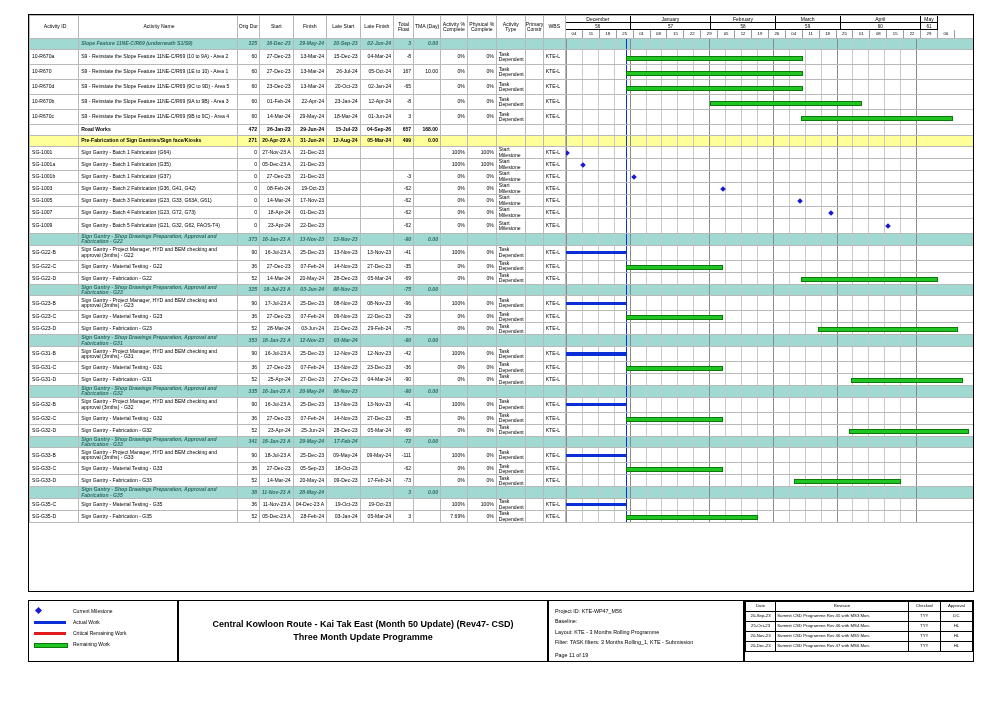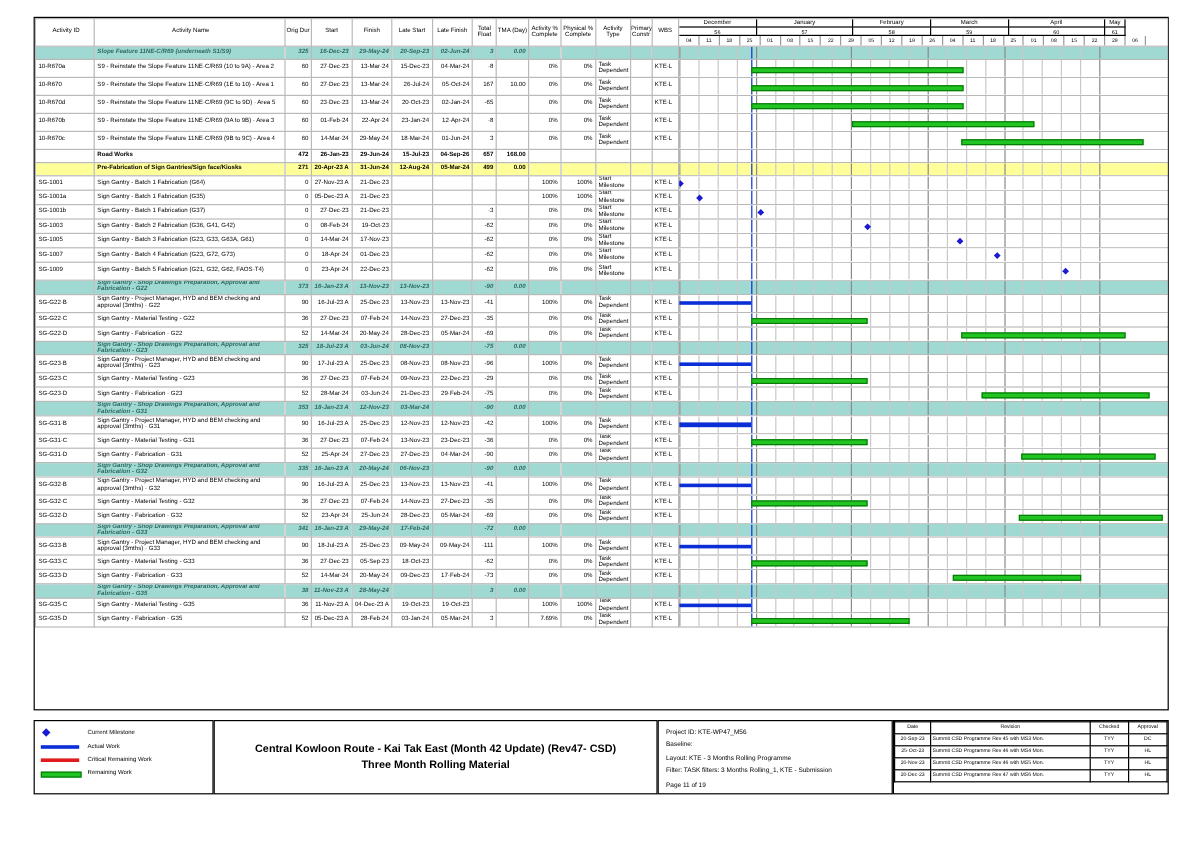--- a/index.html
+++ b/index.html
@@ -1859,22 +1859,22 @@
     </div>
     <div class="lg">
       <span class="lgico">
           <span class="lgbar green"></span>
         </span>
       <span>Remaining Work</span>
     </div>
   </div>
 
   <div id="titlebox">
-    <div class="t1">Central Kowloon Route - Kai Tak East (Month 42 Update) (Rev47- CSD)</div>
-    <div class="t1">Three Month Rolling Material</div>
+    <div class="t1">Central Kowloon Route - Kai Tak East (Month 50 Update) (Rev47- CSD)</div>
+    <div class="t1">Three Month Update Programme</div>
   </div>
 
   <div id="infobox">
     <div>Project ID: KTE-WP47_M56</div>
     <div>Baseline:</div>
     <div>Layout: KTE - 3 Months Rolling Programme</div>
     <div>Filter: TASK filters: 3 Months Rolling_1, KTE - Submission</div>
     <div style="margin-top:3px">Page 11 of 19</div>
   </div>
 

